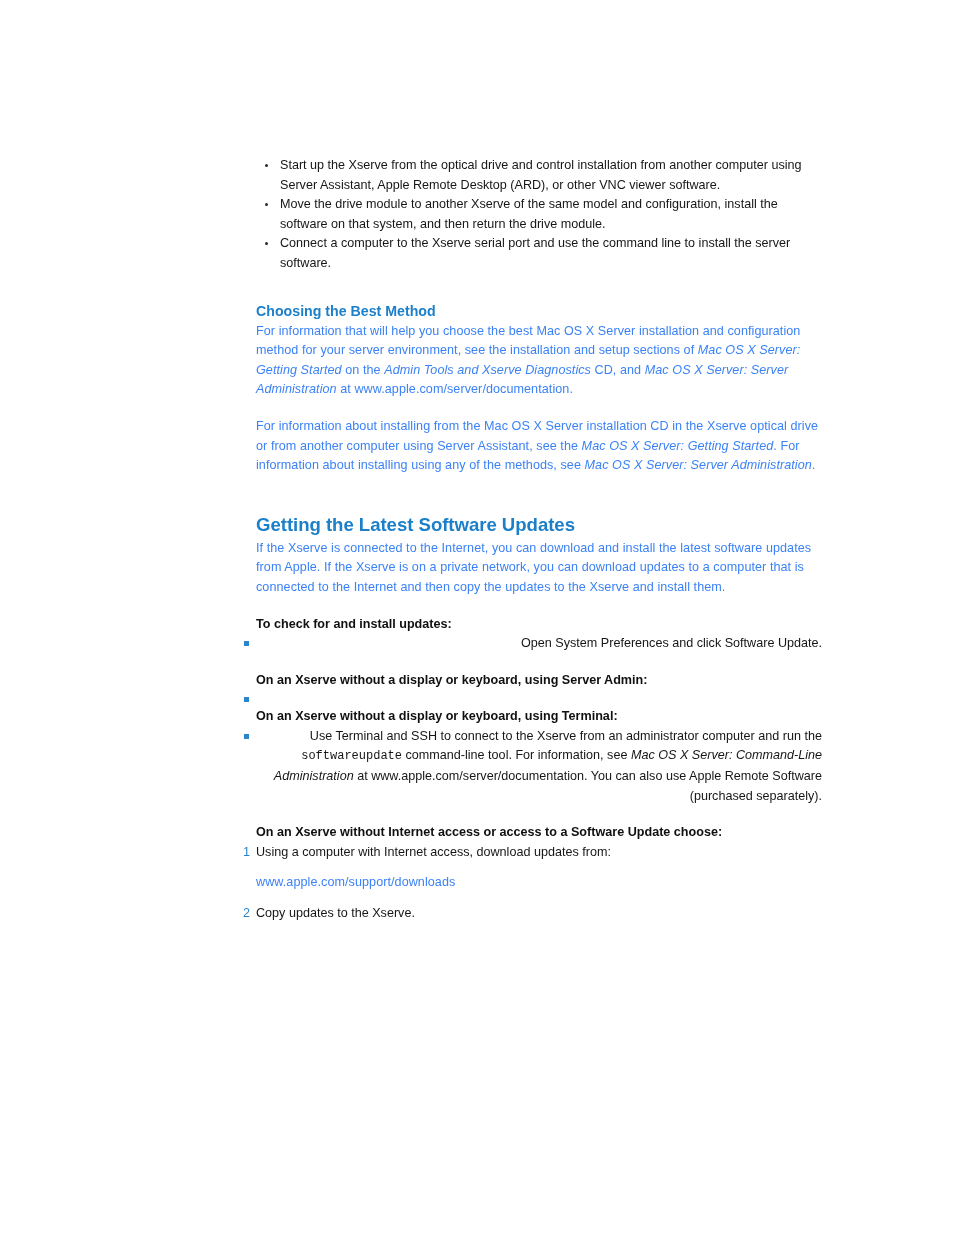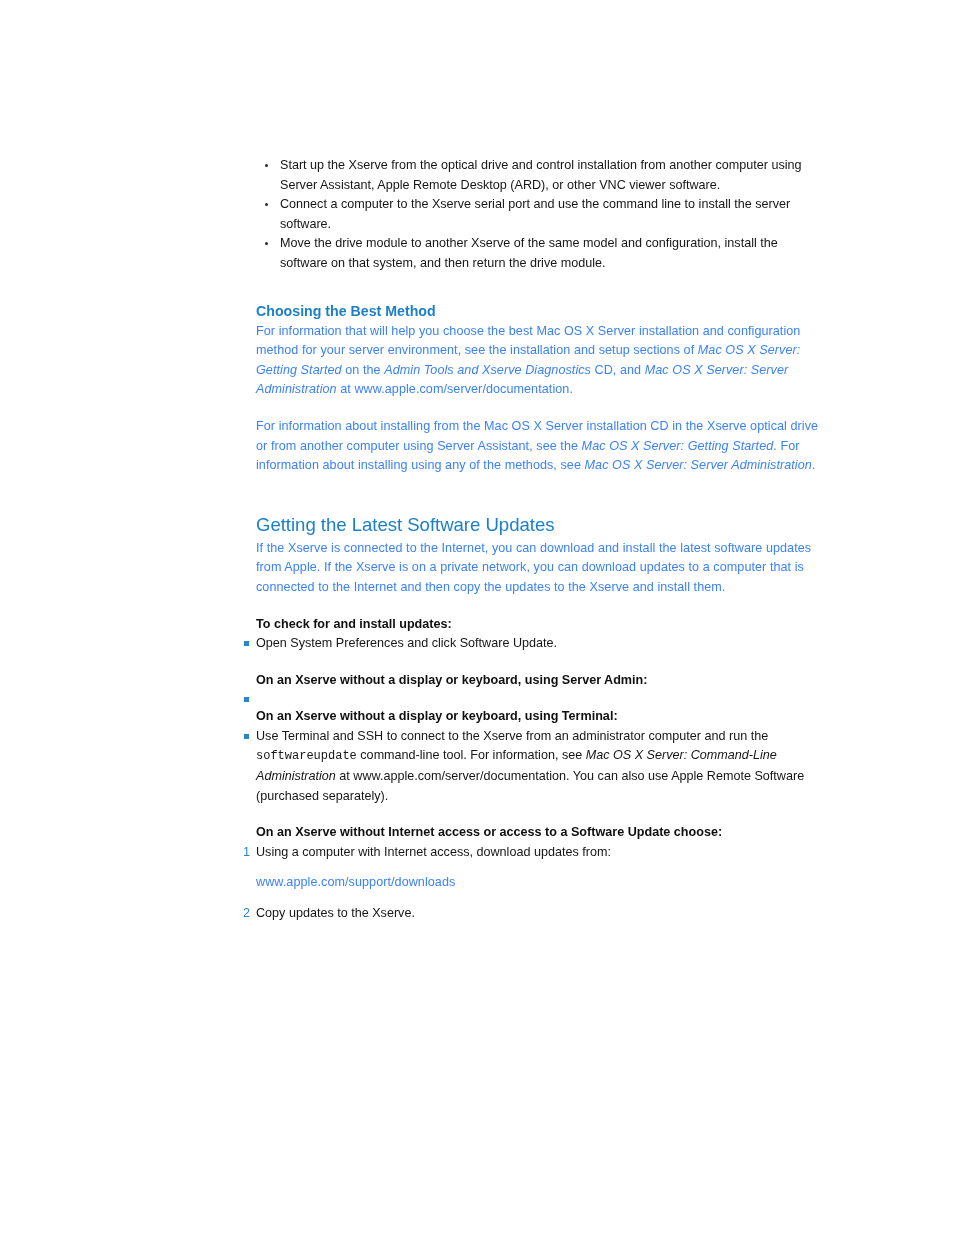--- a/index.html
+++ b/index.html
@@ -70,42 +70,42 @@
     width: 3px;
     height: 3px;
     background: #2b2b2b;
     border-radius: 50%;
   }
 
   
   .h2 {
     font-size: 18.6px;
     line-height: 24px;
-    font-weight: normal;
+    font-weight: bold;
     color: #1b7fc9;
     margin: 0 0 2px 0;
     letter-spacing: -0.002em;
   }
   .h3 {
     font-size: 14.2px;
     line-height: 20px;
     font-weight: bold;
     color: #1b7fc9;
     margin: 0 0 1px 0;
   }
   .h4 {
     font-size: 12.6px;
     line-height: 19.6px;
     font-weight: bold;
     color: #101010;
     margin: 0;
   }
 
   
-  .sq-list { margin: 0; padding: 0; list-style: none; }
+  .sq-list { margin: 0; padding: 0; list-style: none; text-align: right; }
   .sq-item {
     position: relative;
     padding-left: 12px;
     margin-left: -12px;
     font-size: 12.6px;
     line-height: 19.6px;
     color: #161616;
   }
   .sq-item .sq {
     position: absolute;
@@ -153,25 +153,25 @@
 
   <div class="content">
 
     <ul class="dot-list">
       <li class="dot-item">
         <span class="dot"></span>
         <span>Start up the Xserve from the optical drive and control installation from another computer using Server Assistant, Apple Remote Desktop (ARD), or other VNC viewer software.</span>
       </li>
       <li class="dot-item">
         <span class="dot"></span>
-        <span>Connect a computer to the Xserve serial port and use the command line to install the server software.</span>
+        <span>Move the drive module to another Xserve of the same model and configuration, install the software on that system, and then return the drive module.</span>
       </li>
       <li class="dot-item">
         <span class="dot"></span>
-        <span>Move the drive module to another Xserve of the same model and configuration, install the software on that system, and then return the drive module.</span>
+        <span>Connect a computer to the Xserve serial port and use the command line to install the server software.</span>
       </li>
     </ul>
 
     <div class="gap-lg"></div>
 
     <h3 class="h3">Choosing the Best Method</h3>
 
     <p class="para"><span>For information that will help you choose the best Mac OS X Server installation and configuration method for your server environment, see the installation and setup sections of </span><i>Mac OS X Server:  Getting Started</i><span> on the </span><i>Admin Tools and Xserve Diagnostics</i><span> CD, and </span><i>Mac OS X Server:  Server Administration</i><span> at www.apple.com/server/documentation.</span></p>
 
     <div class="gap-md"></div>

